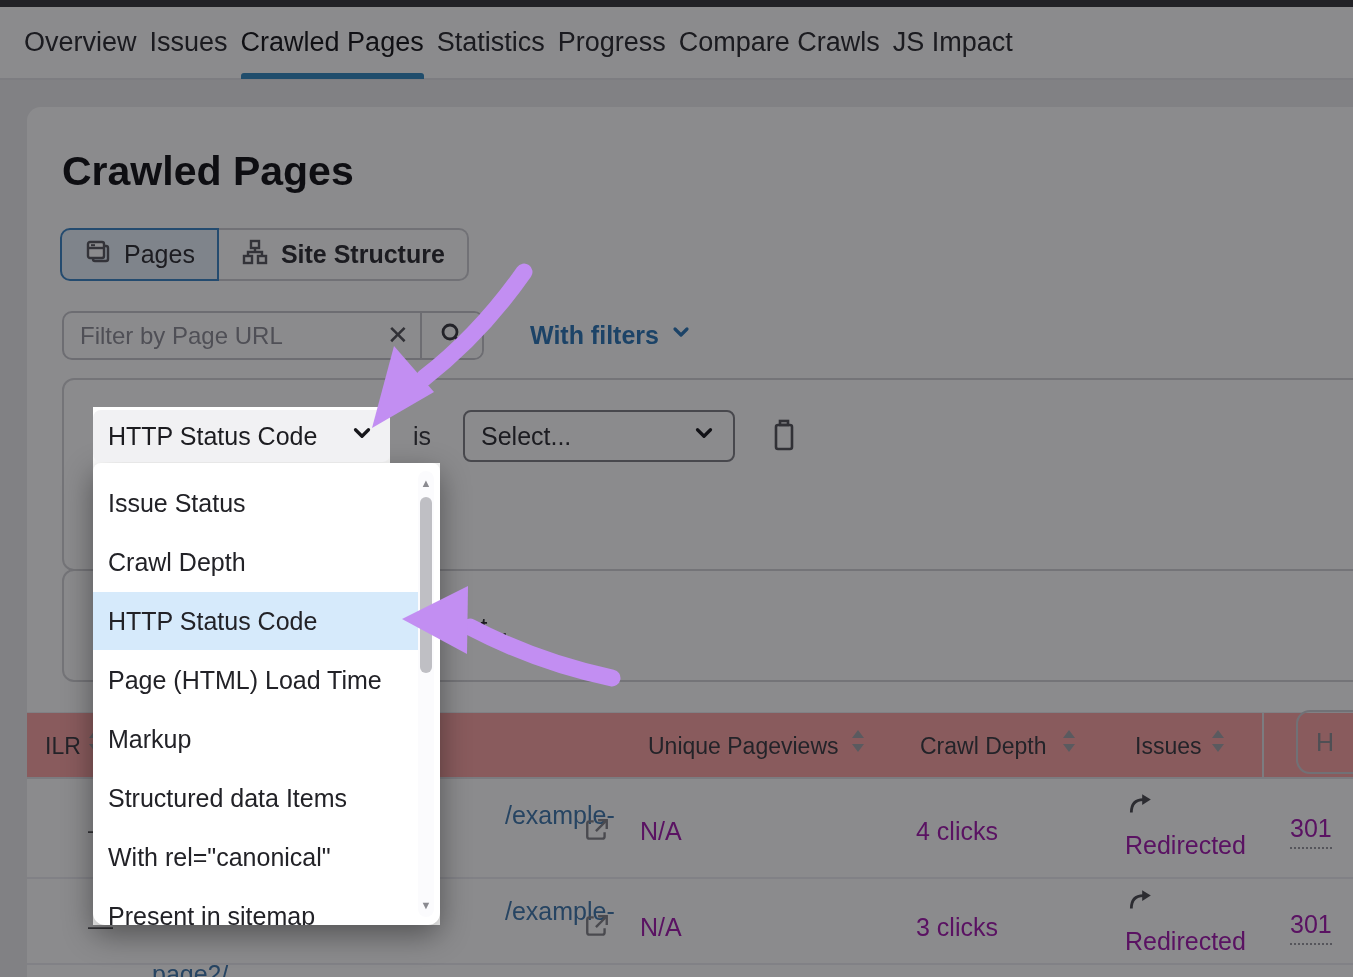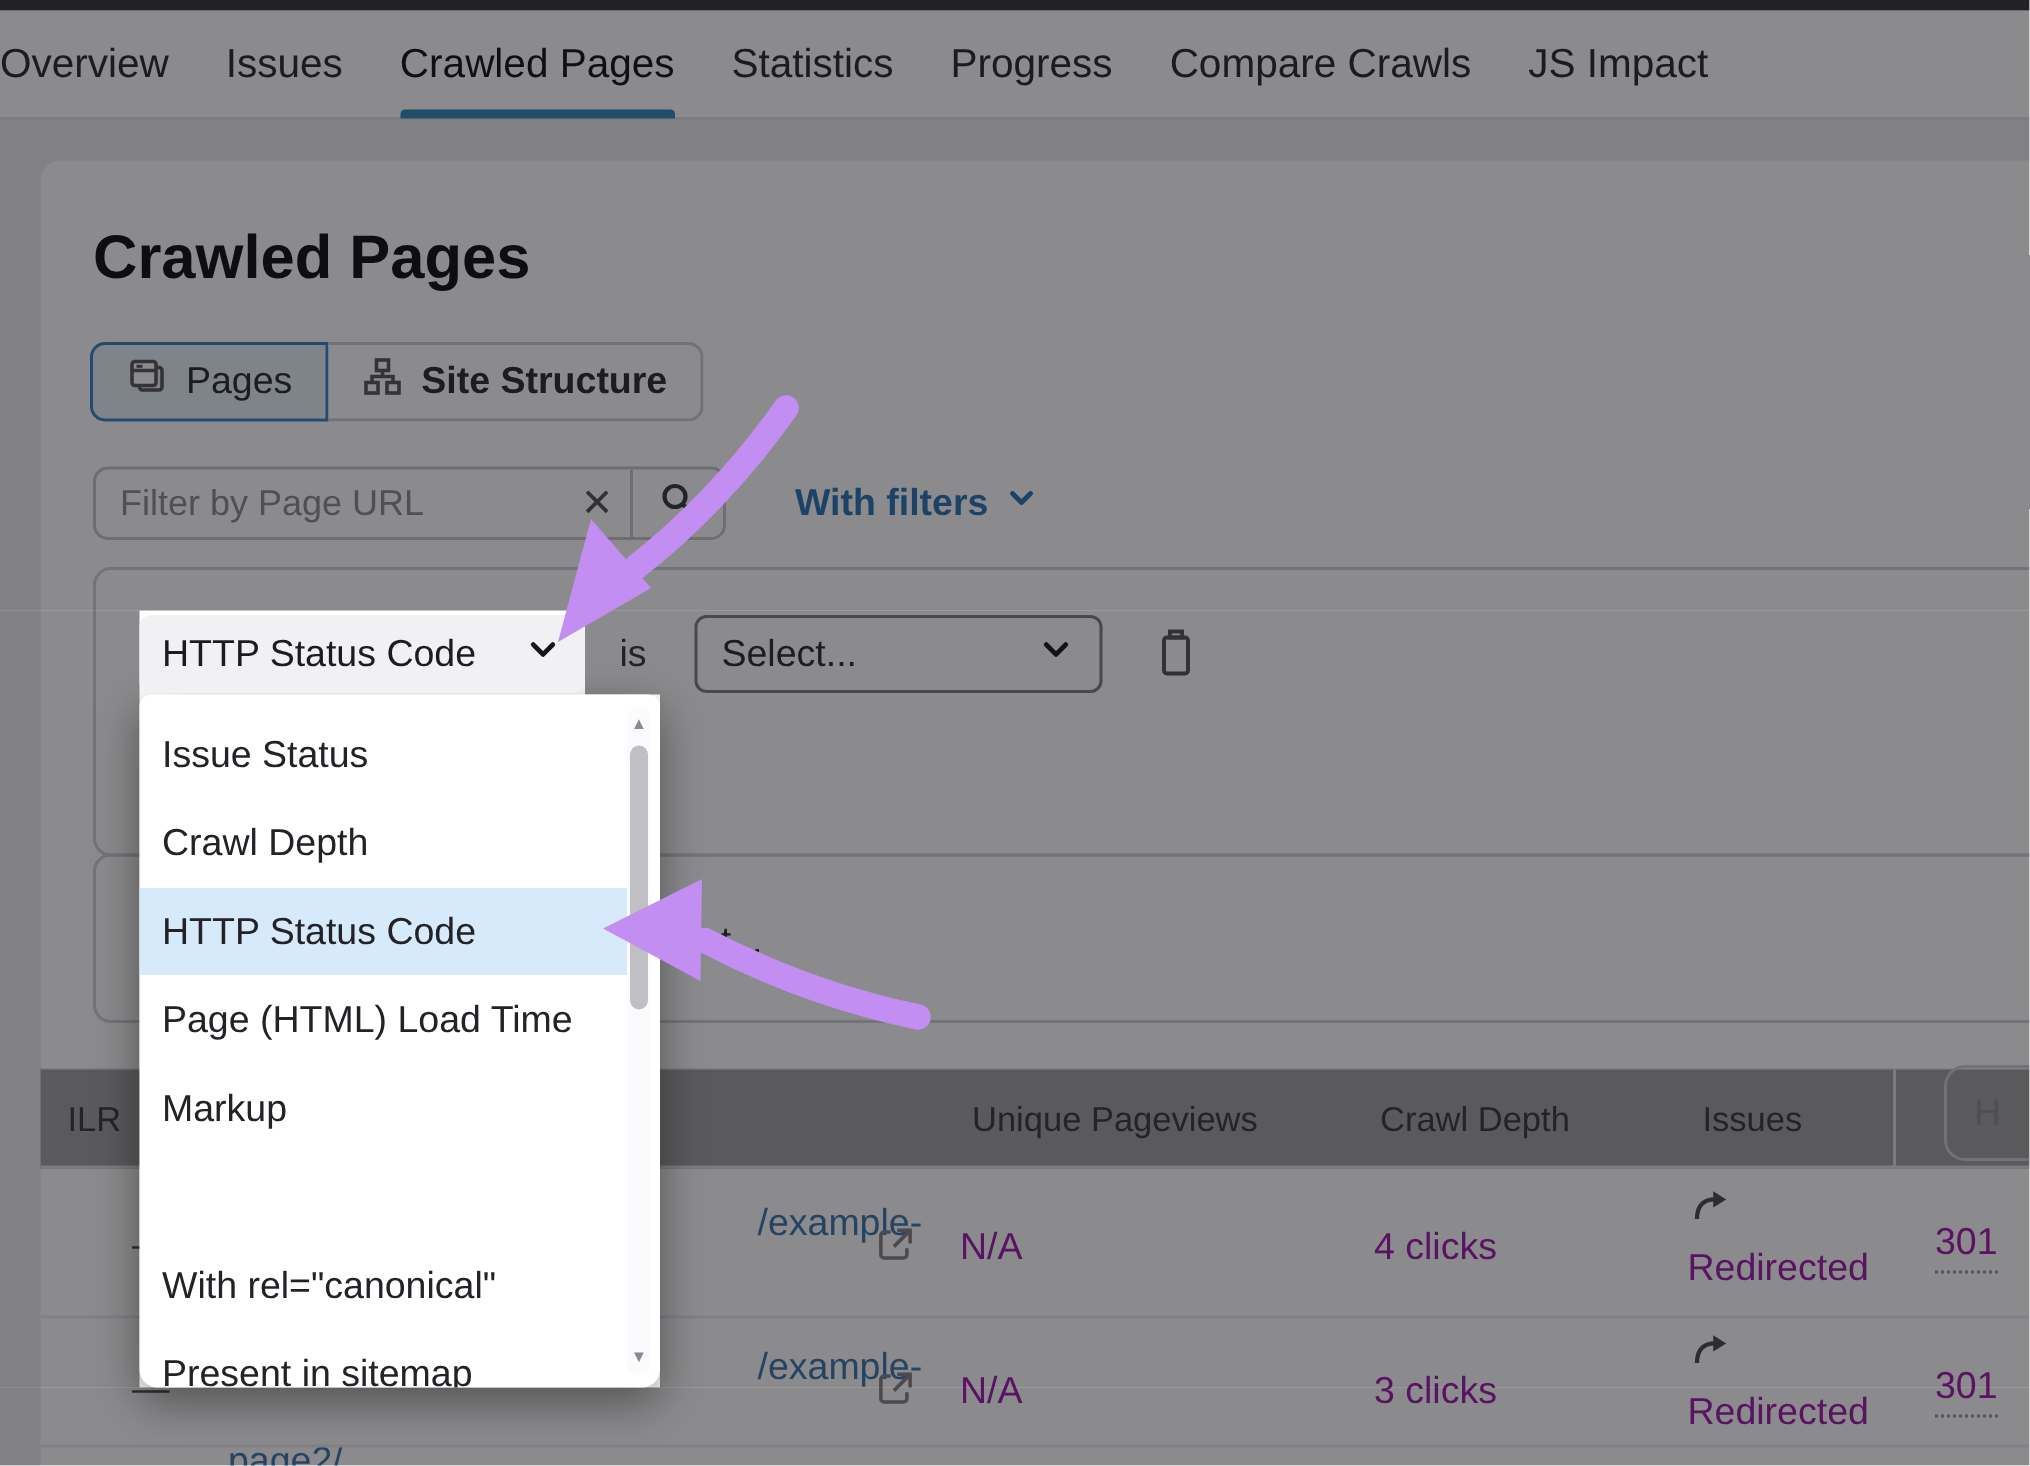--- a/index.html
+++ b/index.html
@@ -7,21 +7,21 @@
               font-family:"Liberation Sans", sans-serif; }
   #screen { position:relative; width:1353px; height:977px; }
   .abs { position:absolute; }
 
   
   .top-strip { left:0; top:0; width:1353px; height:7px; background:#3a3a3e; }
 
   
   .tabbar { left:0; top:7px; width:1353px; height:73px; background:#ffffff;
             border-bottom:2px solid #e4e4e8; display:flex; align-items:center;
-            gap:38px; }
+            gap:13px; padding-left:24px; }
   .tab { position:relative; height:73px; display:flex; align-items:center;
          font-size:27px; color:#2c2c31; cursor:pointer; white-space:nowrap; }
   .tab.active { color:#17171b; }
   .tab.active::after { content:""; position:absolute; left:0; right:0; bottom:0;
          height:6px; background:#358ac0; border-radius:3px 3px 0 0; }
 
   
   .card { left:27px; top:107px; width:1340px; height:870px; background:#ffffff;
           border-radius:14px 14px 0 0; }
 
@@ -83,21 +83,21 @@
   .mi0{top:11px} .mi1{top:70px} .mi2{top:129px} .mi3{top:188px}
   .mi4{top:247px} .mi5{top:306px} .mi6{top:365px} .mi7{top:424px}
   .scroll-track { position:absolute; right:6px; top:8px; width:16px; height:446px;
                   background:#fbfbfd; border-radius:8px; }
   .scroll-arrow { position:absolute; left:0; width:16px; text-align:center;
                   font-size:11px; color:#8a8a90; }
   .scroll-thumb { position:absolute; left:2px; top:26px; width:12px; height:176px;
                   background:#bfbfc4; border-radius:6px; cursor:pointer; }
 
   
-  .thead { left:27px; top:712px; width:1326px; height:67px; background:#a3a3a3;
+  .thead { left:27px; top:712px; width:1326px; height:67px; background:#fca5a5;
            border-top:1px solid #ececf0; border-bottom:2px solid #e3e3e7; }
   .th { position:absolute; font-size:23px; color:#3c3c42; top:20px; cursor:pointer;
         white-space:nowrap; }
   .sort { position:absolute; top:16px; cursor:pointer; }
   .vdiv { position:absolute; left:1235px; top:0; width:2px; height:65px; background:#e3e3e7; }
   .hchip { left:1296px; top:710px; width:90px; height:64px; border:2px solid #cfcfd4;
            border-radius:14px; display:flex; align-items:center; padding-left:18px;
            font-size:25px; color:#8e8e94; cursor:pointer; }
 
   .rowdiv { position:absolute; left:27px; width:1326px; height:2px; background:#ededf1; }
@@ -303,20 +303,21 @@
   <div class="dim dimC"></div>
   <div class="dim dimD"></div>
   <div class="dim dimE"></div>
 
   <div class="abs menu">
     <div class="menu-item mi0">Issue Status</div>
     <div class="menu-item mi1">Crawl Depth</div>
     <div class="menu-item mi2 hl">HTTP Status Code</div>
     <div class="menu-item mi3">Page (HTML) Load Time</div>
     <div class="menu-item mi4">Markup</div>
+    <div class="menu-item mi5">Structured data Items</div>
     <div class="menu-item mi6">With rel="canonical"</div>
     <div class="menu-item mi7">Present in sitemap</div>
     <div class="scroll-track">
       <div class="scroll-arrow" style="top:6px">▲</div>
       <div class="scroll-thumb"></div>
       <div class="scroll-arrow" style="top:428px">▼</div>
     </div>
   </div>
 
   <svg class="abs arrows" viewBox="0 0 1353 977">

